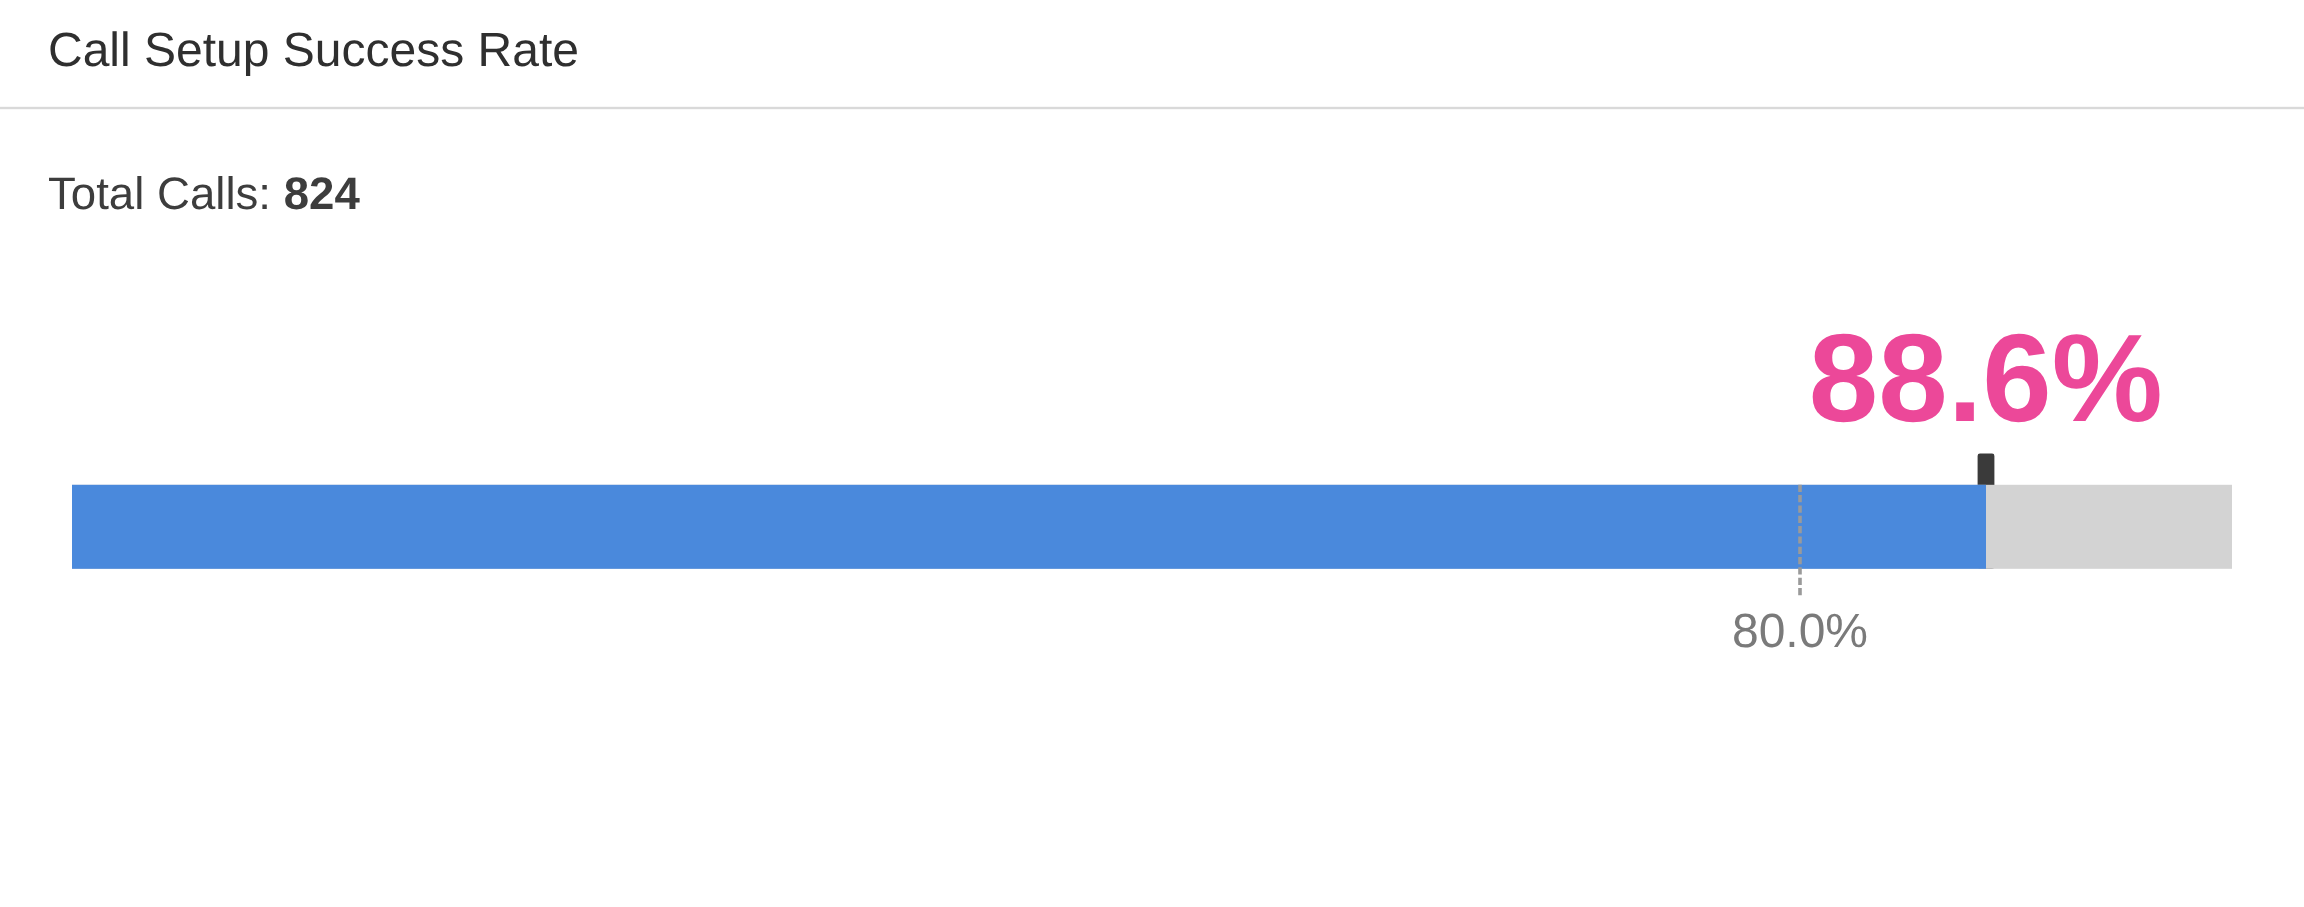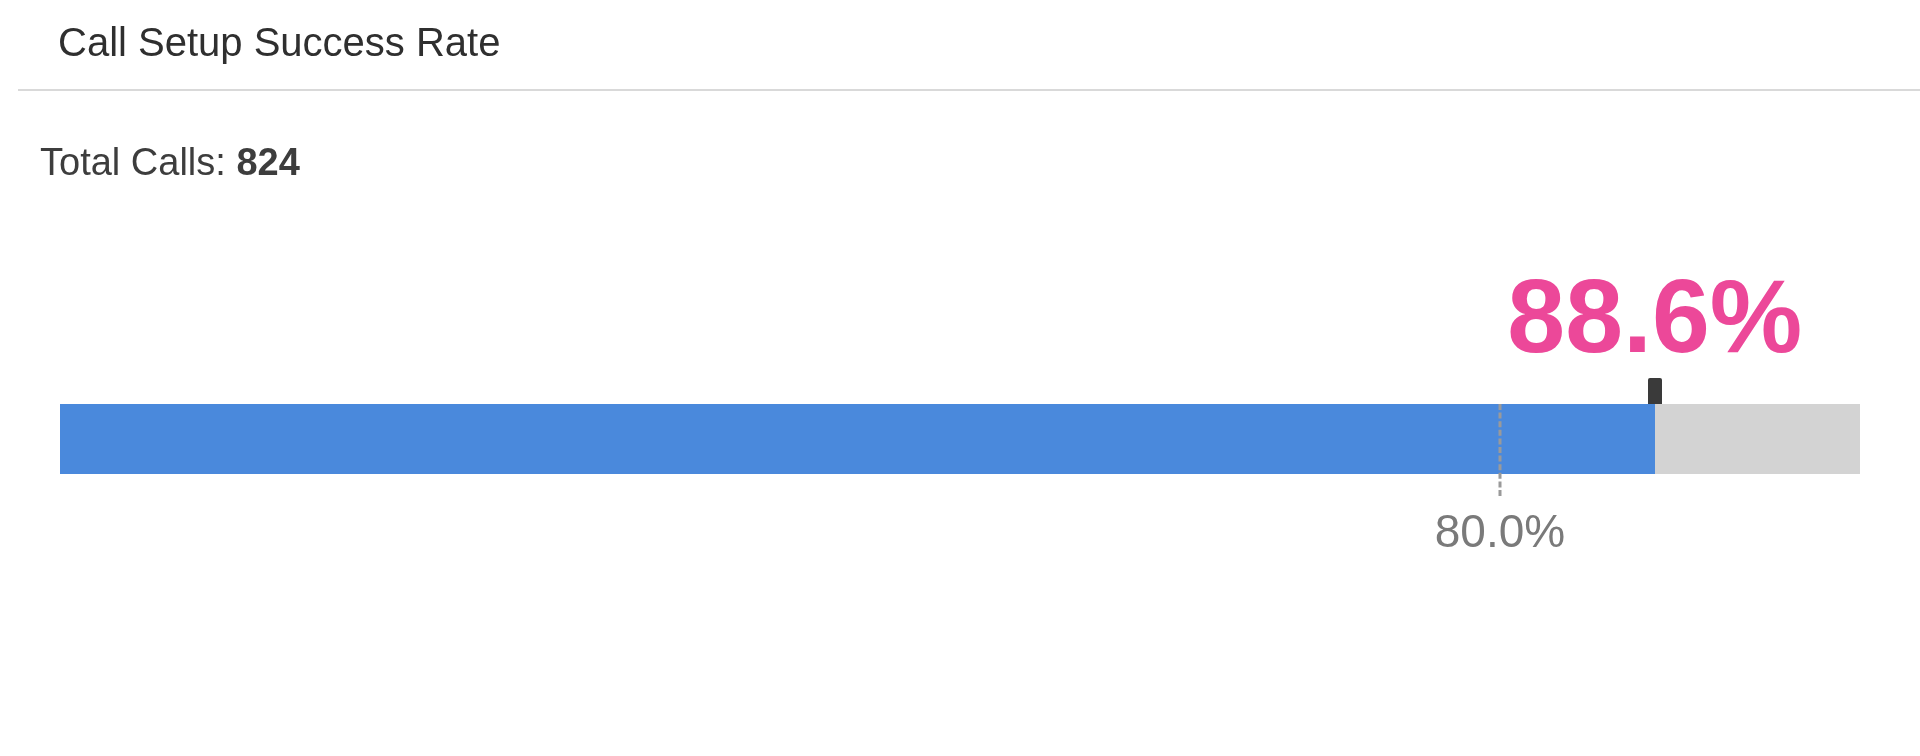--- a/index.html
+++ b/index.html
@@ -15,21 +15,20 @@
   .panel {
     width: 100%;
     box-sizing: border-box;
   }
   .panel-title {
     font-size: 40px;
     font-weight: 500;
     color: #2f2f2f;
     padding: 20px 0 24px 40px;
     border-bottom: 2px solid #d9d9d9;
-    margin-left: 18px;
   }
   .subtitle {
     font-size: 38px;
     color: #3d3d3d;
     padding: 50px 0 0 40px;
   }
   .subtitle .label { font-weight: 400; }
   .subtitle .value { font-weight: 700; }
 
   .chart-wrap {
@@ -69,21 +68,21 @@
 
   .target-line {
     position: absolute;
     width: 0;
     border-left: 3px dashed #9a9a9a;
     transform: translateX(-50%);
   }
 
   .target-label {
     position: absolute;
-    font-size: 46px;
+    font-size: 40px;
     color: #7a7a7a;
     transform: translateX(-50%);
     white-space: nowrap;
   }
 </style>
 </head>
 <body>
 
 <div class="panel">
 

